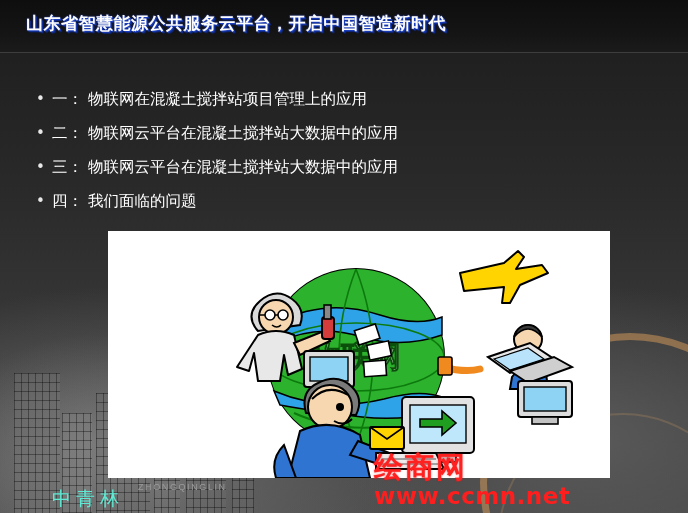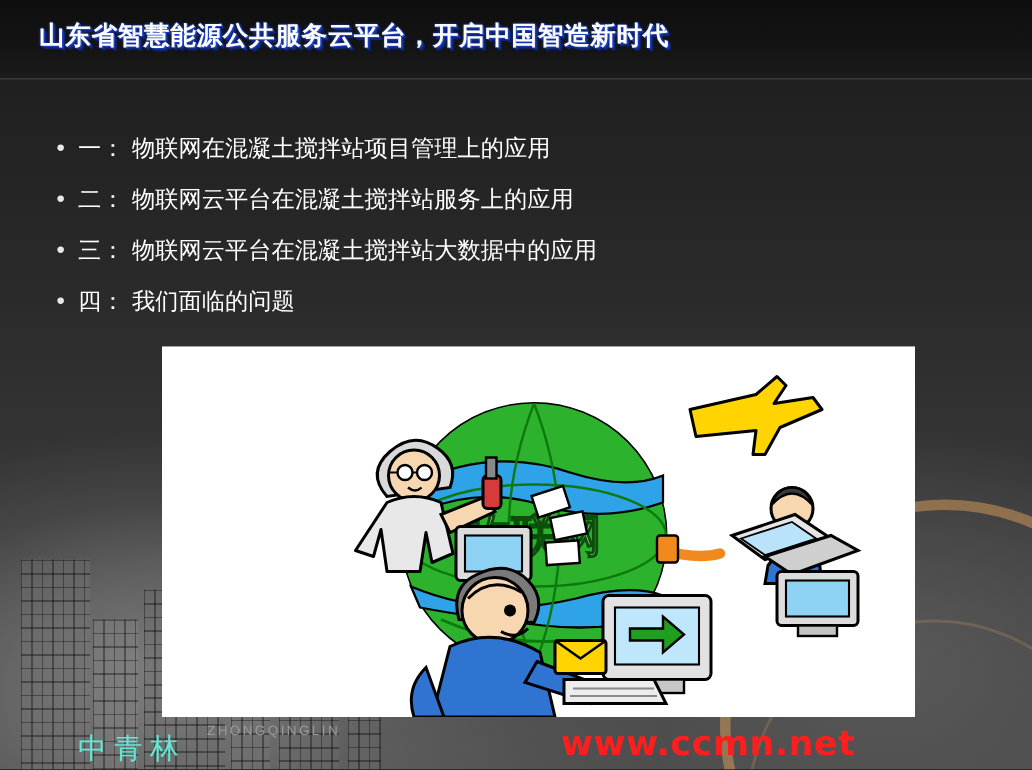--- a/index.html
+++ b/index.html
@@ -212,21 +212,21 @@
 
   <div class="title">山东省智慧能源公共服务云平台，开启中国智造新时代</div>
 
   <div class="bullets">
     <div class="bullet">
       <span class="dot">•</span>
       <span class="txt">一：  物联网在混凝土搅拌站项目管理上的应用</span>
     </div>
     <div class="bullet">
       <span class="dot">•</span>
-      <span class="txt">二：  物联网云平台在混凝土搅拌站服务上的应用</span>
+      <span class="txt">二：  物联网云平台在混凝土搅拌站大数据中的应用</span>
     </div>
     <div class="bullet">
       <span class="dot">•</span>
       <span class="txt">三：  物联网云平台在混凝土搅拌站大数据中的应用</span>
     </div>
     <div class="bullet">
       <span class="dot">•</span>
       <span class="txt">四：  我们面临的问题</span>
     </div>
   </div>
@@ -316,18 +316,19 @@
         <path d="M312 188 l22 0 l0 -8 l14 12 l-14 12 l0 -8 l-22 0 z" fill="#1f9e1f" stroke="#000" stroke-width="1.6"></path>
         <rect x="312" y="222" width="36" height="9" fill="#c7c7c7" stroke="#000" stroke-width="1.6"></rect>
         <path d="M268 222 l60 0 l8 16 l-68 0 z" fill="#ededed" stroke="#000" stroke-width="2"></path>
         <path d="M274 228 h54 M272 233 h58" stroke="#888" stroke-width="1.4"></path>
         <rect x="262" y="196" width="34" height="22" rx="2" fill="#ffd400" stroke="#000" stroke-width="2"></rect>
         <path d="M262 196 l17 12 l17 -12" fill="none" stroke="#000" stroke-width="1.6"></path>
       </g>
     </svg>
   </div>
 
+  <div class="wm-cn">绘商网</div>
   <div class="wm-url">www.ccmn.net</div>
 
   <div class="logo-cn">中青林</div>
   <div class="logo-en">ZHONGQINGLIN</div>
 
 </div>
 
 </body></html>

